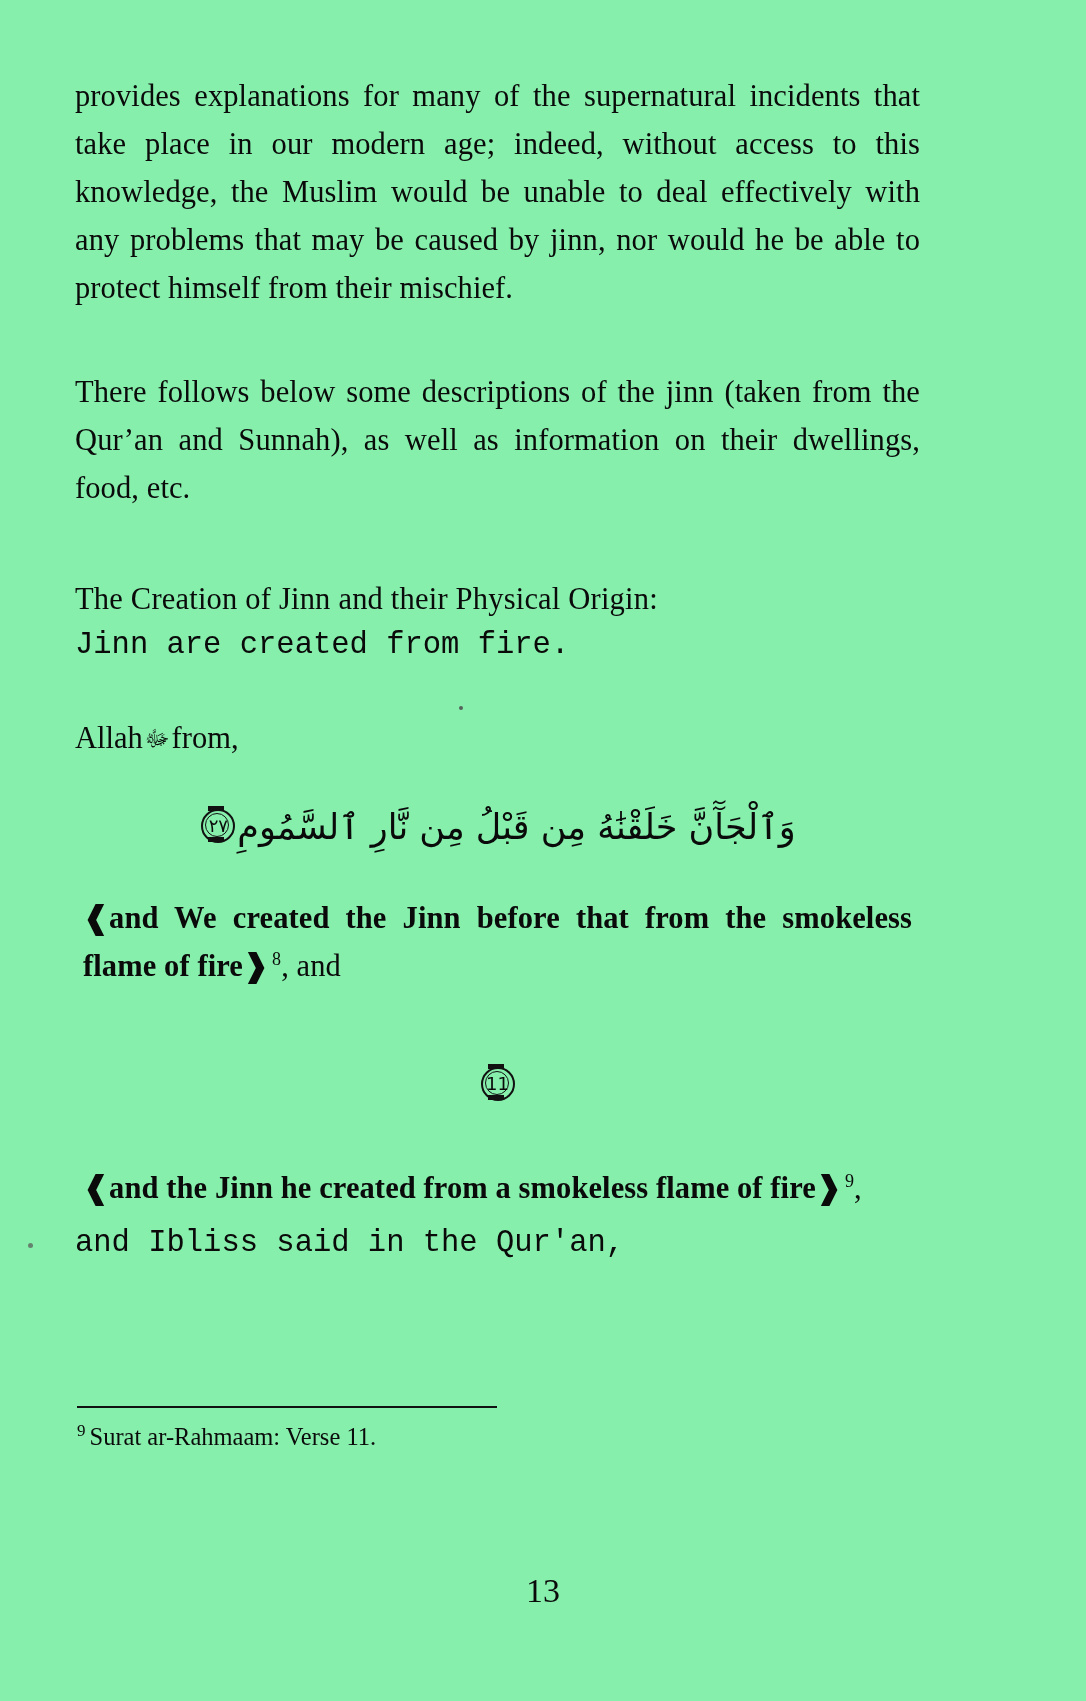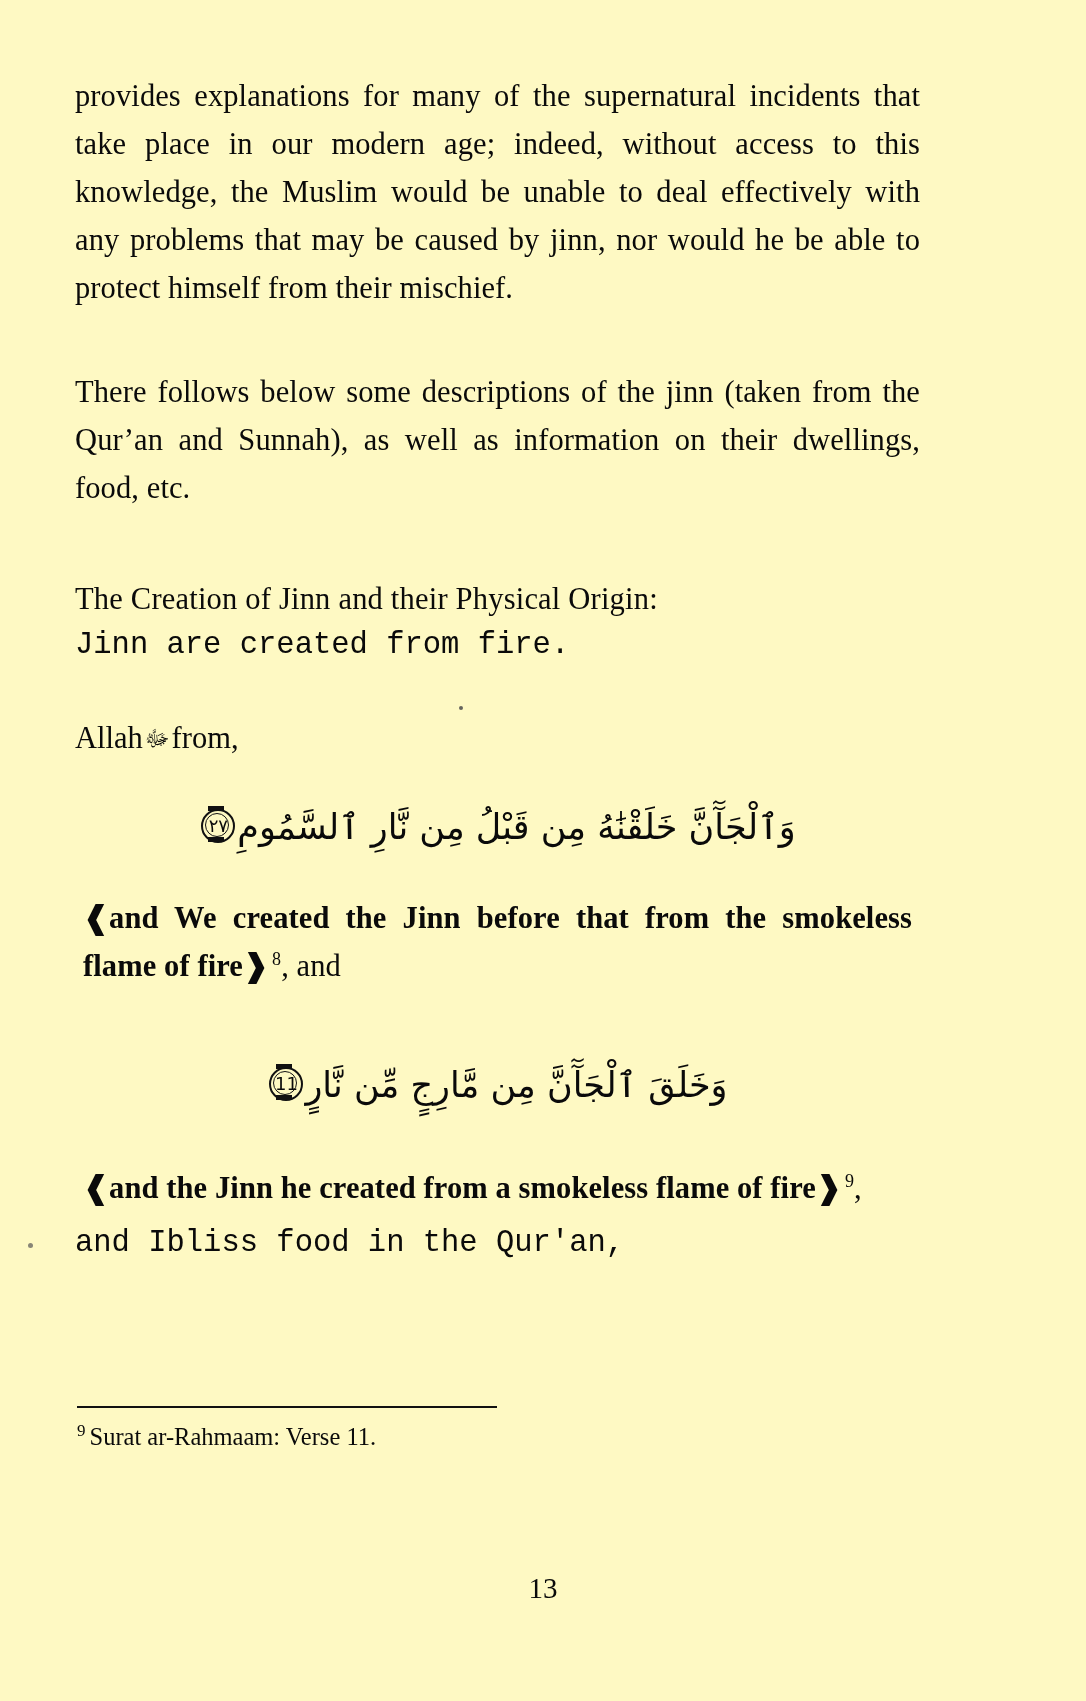--- a/index.html
+++ b/index.html
@@ -14,21 +14,21 @@
     font-family: "Liberation Serif", "DejaVu Serif", serif;
     color: #0a0a0a;
     overflow: hidden;
   }
 
   .page {
     position: absolute;
     left: 0; top: 0;
     width: 1086px;
     height: 1701px;
-    background: #fef9c3;
+    background: #86efac;
   }
 
   
   .content {
     position: absolute;
     left: 75px;
     top: 72px;
     width: 845px;
   }
 
@@ -203,21 +203,21 @@
     line-height: 0;
     padding-right: 4px;
   }
 
   .page-number {
     position: absolute;
     left: 0;
     top: 1572px;
     width: 1086px;
     text-align: center;
-    font-size: 29px;
+    font-size: 34px;
   }
 </style>
 </head>
 <body>
 
 <div class="page">
 
   <div class="content">
 
     <p class="body-para">provides explanations for many of the supernatural incidents that take place in our modern age; indeed, without access to this knowledge, the Muslim would be unable to deal effectively with any problems that may be caused by jinn, nor would he be able to protect himself from their mischief.</p>
@@ -239,27 +239,27 @@
     <div class="gap-34"></div>
 
     <p class="arabic-verse"><span>وَٱلْجَآٓنَّ خَلَقْنَٰهُ مِن قَبْلُ مِن نَّارِ ٱلسَّمُومِ</span><span class="ayah-mark"><span class="tab-top"></span><span class="ring"></span><span class="ring2"></span><span class="tab-bot"></span><span class="num">٢٧</span></span></p>
 
     <div class="gap-28"></div>
 
     <p class="translation"><span class="bracket">❰</span><span>and We created the Jinn before that from the smokeless flame of fire</span><span class="bracket">❱</span><sup>8</sup><span class="tail">, and</span></p>
 
     <div class="gap-56"></div>
 
-    <p class="arabic-verse"><span>وَخَلَقَ ٱلْجَآٓنَّ مِن مَّارِجٍ مِّن نَّارٍ</span><span class="ayah-mark"><span class="tab-top"></span><span class="ring"></span><span class="ring2"></span><span class="tab-bot"></span><span class="num">11</span></span></p>
+    <p class="arabic-verse"><span class="ayah-mark"><span class="tab-top"></span><span class="ring"></span><span class="ring2"></span><span class="tab-bot"></span><span class="num">11</span></span></p>
 
     <div class="gap-40"></div>
 
     <p class="translation"><span class="bracket">❰</span><span>and the Jinn he created from a smokeless flame of fire</span><span class="bracket">❱</span><sup>9</sup><span class="tail">,</span></p>
 
-    <p class="plain-line">and Ibliss food in the Qur'an,</p>
+    <p class="plain-line">and Ibliss said in the Qur'an,</p>
 
   </div>
 
   <div class="speck"></div>
   <div class="speck2"></div>
 
   <div class="footnote-rule"></div>
 
   <div class="footnotes">
     <p class="footnote"><sup>9</sup><span>Surat ar-Rahmaam: Verse 11.</span></p>

